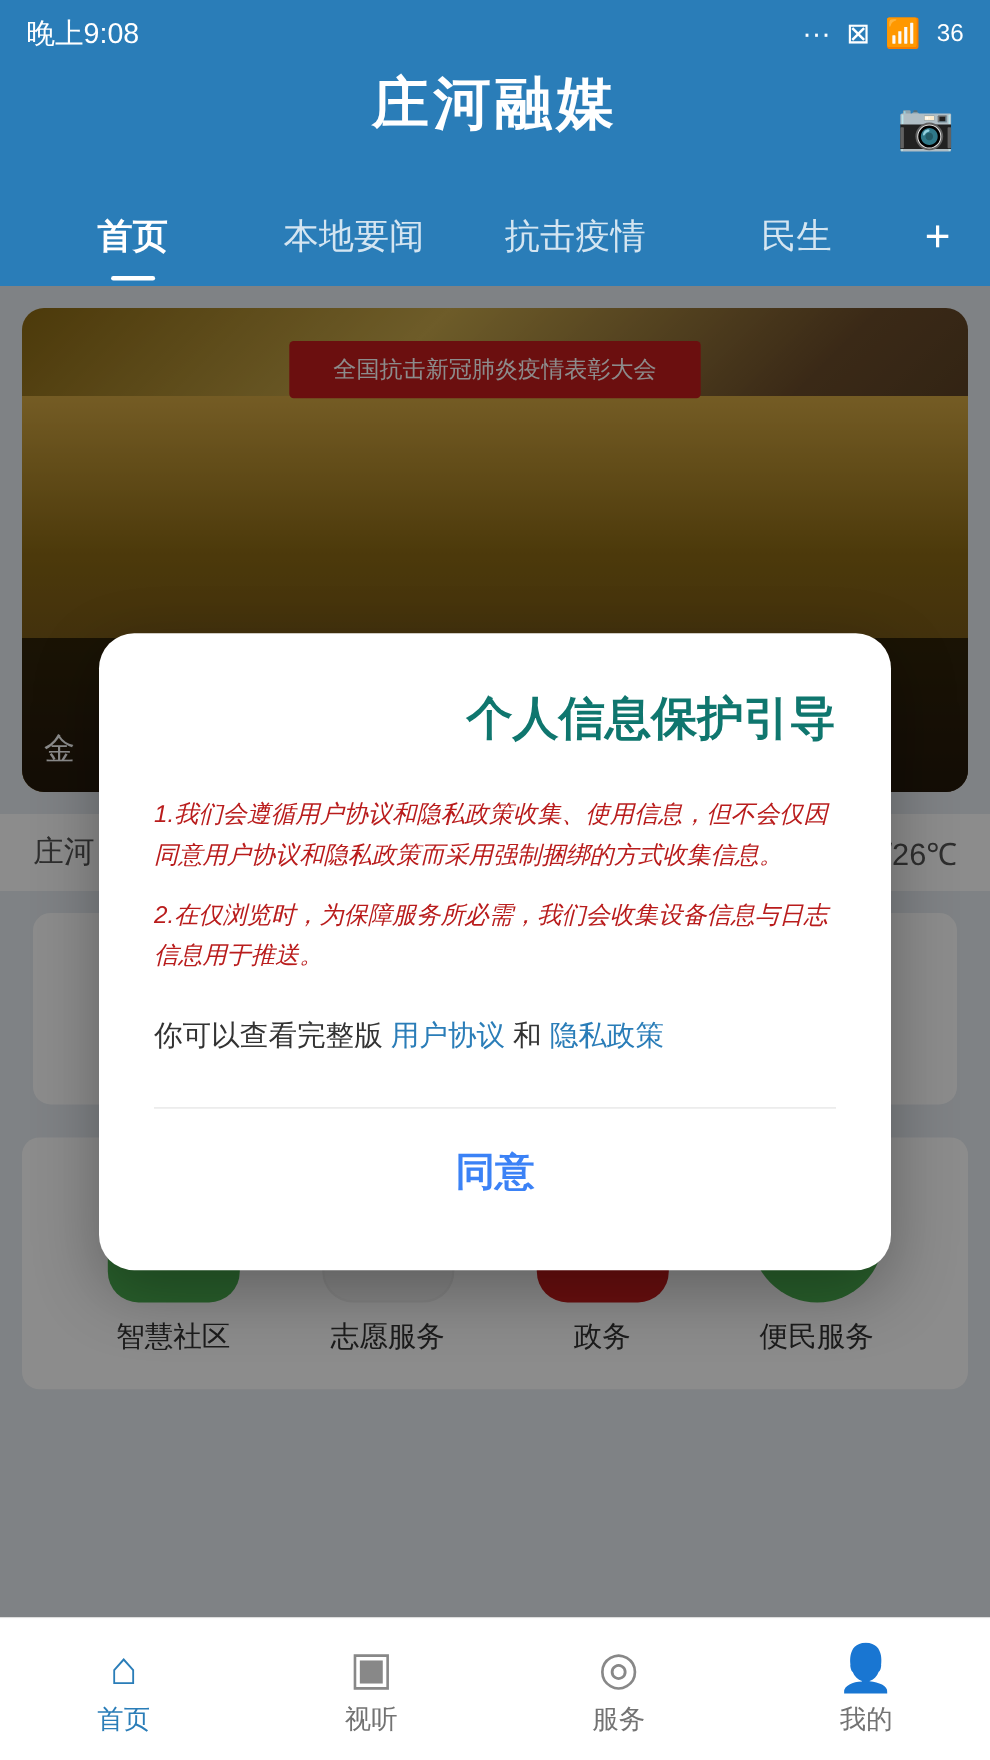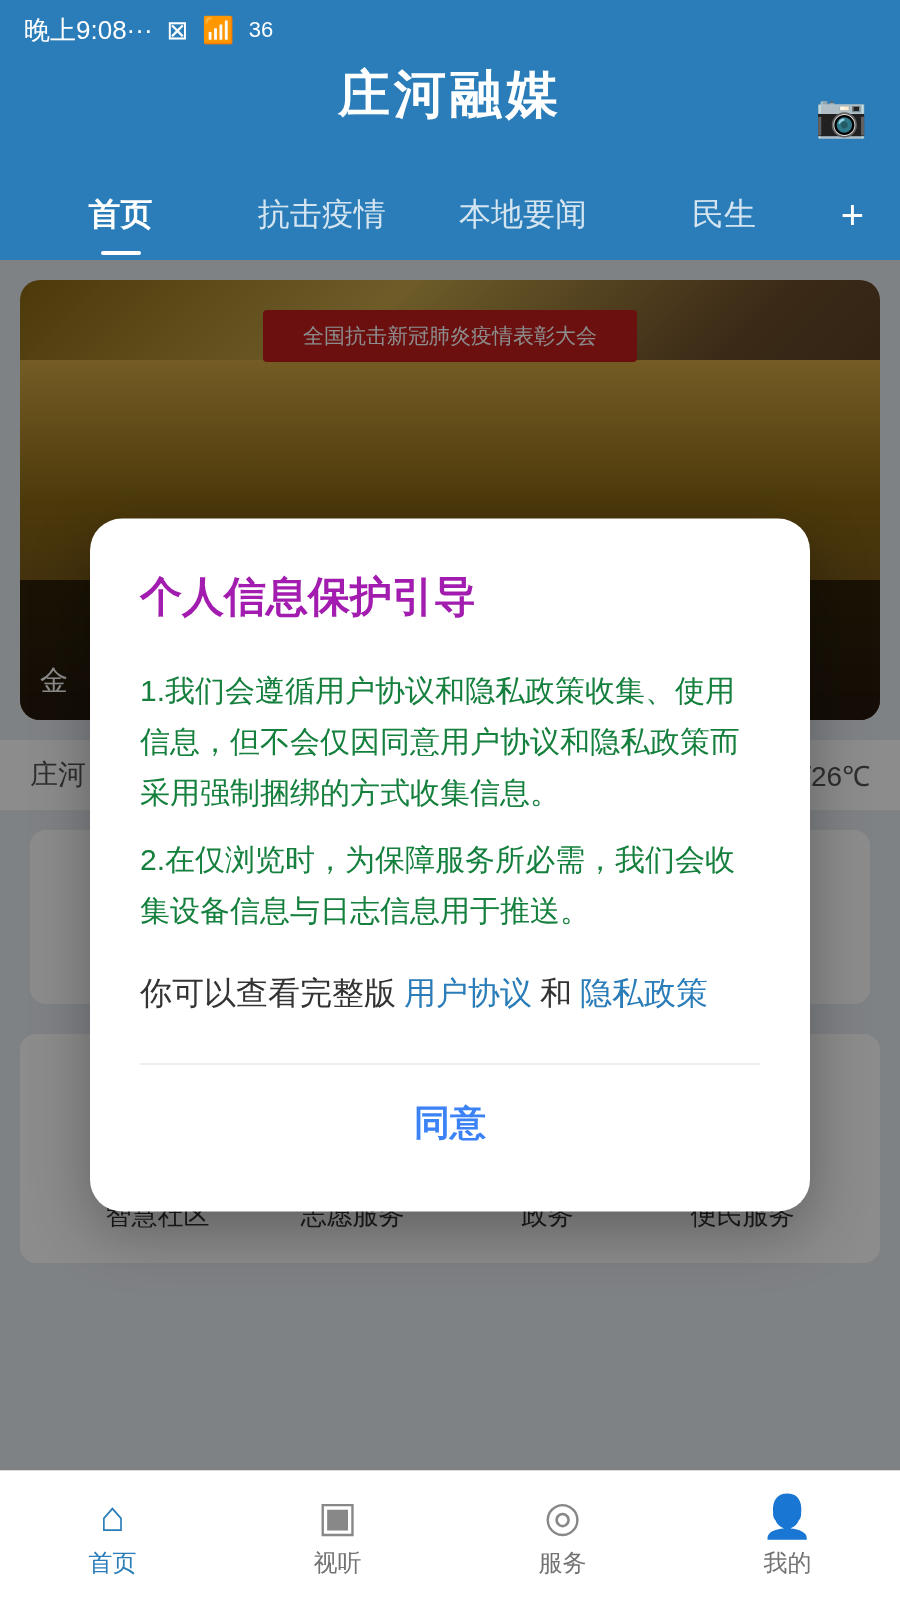--- a/index.html
+++ b/index.html
@@ -13,20 +13,21 @@
       position: relative;
     }
 
     
     .status-bar {
       width: 100%;
       height: 60px;
       background: #2a7db8;
       display: flex;
       align-items: center;
+      justify-content: space-between;
       padding: 0 24px;
       color: white;
       font-size: 26px;
       font-weight: 500;
     }
     .status-right {
       display: flex;
       align-items: center;
       gap: 14px;
     }
@@ -261,40 +262,40 @@
       left: 50%;
       transform: translate(-50%, -50%);
       width: 720px;
       background: white;
       border-radius: 32px;
       z-index: 200;
       padding: 50px 50px 40px;
       box-shadow: 0 20px 60px rgba(0,0,0,0.3);
     }
     .dialog-title {
-      text-align: left;
+      text-align: right;
       font-size: 42px;
       font-weight: 700;
-      color: #a21caf;
+      color: #0f766e;
       margin-bottom: 40px;
     }
     .dialog-body {
-      font-size: 30px;
-      color: #15803d;
+      font-size: 22px;
+      color: #b91c1c;
       line-height: 1.7;
       margin-bottom: 36px;
+      font-style: italic;
     }
     .dialog-body p {
       margin-bottom: 16px;
     }
     .dialog-links {
-      font-size: 32px;
+      font-size: 26px;
       color: #333;
       margin-bottom: 48px;
-      font-family: Liberation Serif, serif;
     }
     .dialog-links a {
       color: #2a7db8;
       text-decoration: none;
     }
     .dialog-divider {
       height: 1px;
       background: #e0e0e0;
       margin-bottom: 10px;
     }
@@ -360,24 +361,24 @@
 <div class="header">
   <span class="header-title">庄河融媒</span>
   <span class="header-camera">📷</span>
 </div>
 
 <div class="nav-tabs">
   <div class="nav-tab active">
     <span>首页</span>
   </div>
   <div class="nav-tab">
+    <span>本地要闻</span>
+  </div>
+  <div class="nav-tab">
     <span>抗击疫情</span>
-  </div>
-  <div class="nav-tab">
-    <span>本地要闻</span>
   </div>
   <div class="nav-tab">
     <span>民生</span>
   </div>
   <div class="nav-tab-plus">+</div>
 </div>
 
 <div class="main-content">
 
   <div class="hero-image">

